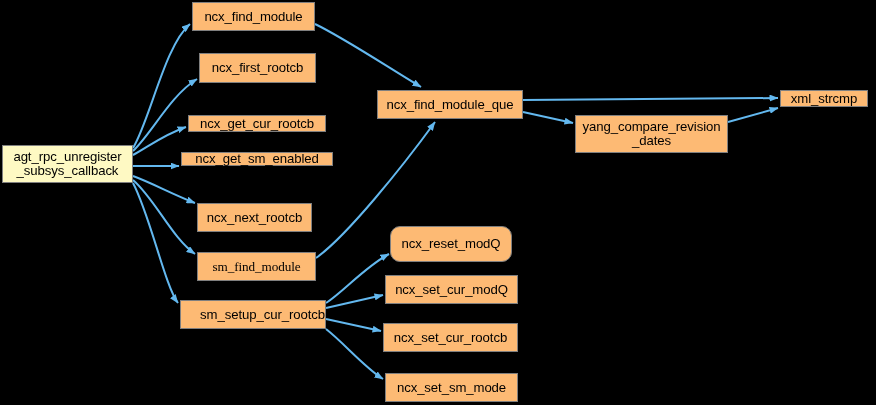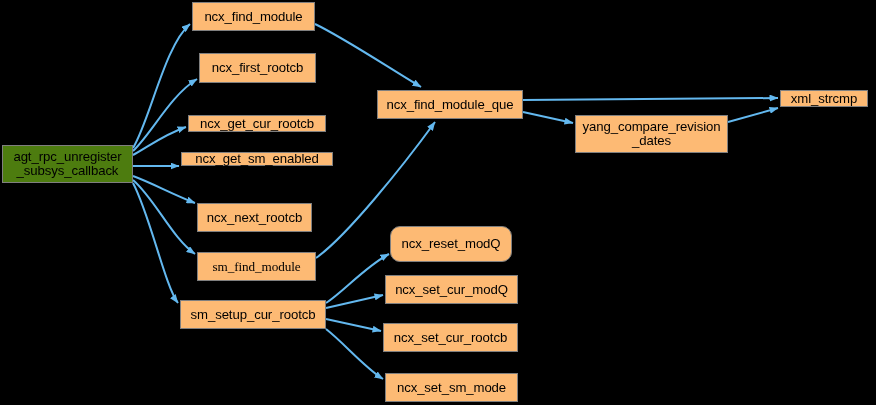--- a/index.html
+++ b/index.html
@@ -33,21 +33,21 @@
     line-height: 14px;
     display: flex;
     align-items: center;
     justify-content: center;
     text-align: center;
     white-space: pre-line;
     letter-spacing: -0.1px;
     z-index: 2;
   }
   .node.root {
-    background: #4d7c0f;
+    background: #fef9c3;
     border: 1px solid #7f7f7f;
   }
   .node-label {
     display: block;
     width: 100%;
     white-space: pre-line;
   }
 </style>
 </head>
 <body>
@@ -80,21 +80,21 @@
   </svg>
   <div id="node-layer">
       <div class="node root" style="left: 2px; top: 145px; width: 131px; height: 38px;"><span class="node-label">agt_rpc_unregister
 _subsys_callback</span></div>
       <div class="node" style="left: 192px; top: 2px; width: 123px; height: 29px;"><span class="node-label">ncx_find_module</span></div>
       <div class="node" style="left: 199px; top: 53px; width: 117px; height: 30px;"><span class="node-label">ncx_first_rootcb</span></div>
       <div class="node" style="left: 188px; top: 103px; width: 138px; height: 17px; margin-top: 12px;"><span class="node-label">ncx_get_cur_rootcb</span></div>
       <div class="node" style="left: 181px; top: 152px; width: 152px; height: 14px;"><span class="node-label">ncx_get_sm_enabled</span></div>
       <div class="node" style="left: 197px; top: 203px; width: 115px; height: 29px;"><span class="node-label">ncx_next_rootcb</span></div>
       <div class="node" style="left: 197px; top: 252px; width: 119px; height: 29px; font-family: Liberation Serif, serif;"><span class="node-label">sm_find_module</span></div>
-      <div class="node" style="left: 180px; top: 300px; width: 146px; height: 29px;"><span class="node-label">sm_setup_cur_rootcb</span></div>
+      <div class="node" style="left: 180px; top: 300px; width: 146px; height: 29px; text-align: right;"><span class="node-label">sm_setup_cur_rootcb</span></div>
       <div class="node" style="left: 377px; top: 90px; width: 146px; height: 29px;"><span class="node-label">ncx_find_module_que</span></div>
       <div class="node" style="left: 575px; top: 115px; width: 153px; height: 38px;"><span class="node-label">yang_compare_revision
 _dates</span></div>
       <div class="node" style="left: 780px; top: 90px; width: 88px; height: 17px;"><span class="node-label">xml_strcmp</span></div>
       <div class="node" style="left: 390px; top: 226px; width: 122px; height: 36px; border-radius: 10px;"><span class="node-label">ncx_reset_modQ</span></div>
       <div class="node" style="left: 385px; top: 275px; width: 133px; height: 29px;"><span class="node-label">ncx_set_cur_modQ</span></div>
       <div class="node" style="left: 383px; top: 323px; width: 135px; height: 29px;"><span class="node-label">ncx_set_cur_rootcb</span></div>
       <div class="node" style="left: 385px; top: 373px; width: 133px; height: 29px;"><span class="node-label">ncx_set_sm_mode</span></div>
     </div>
 </div>

